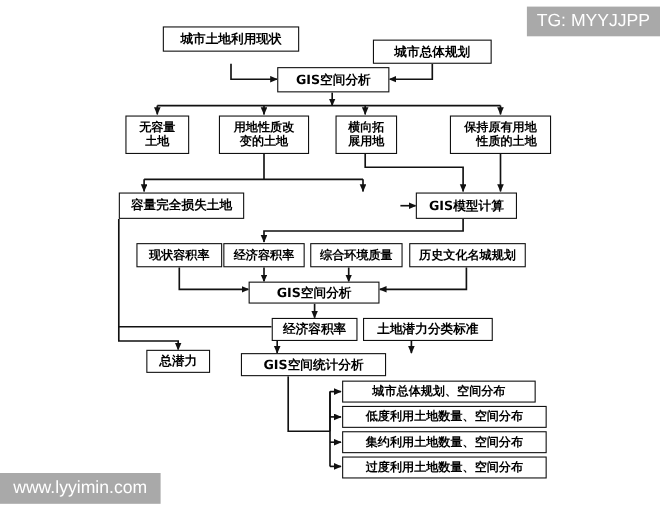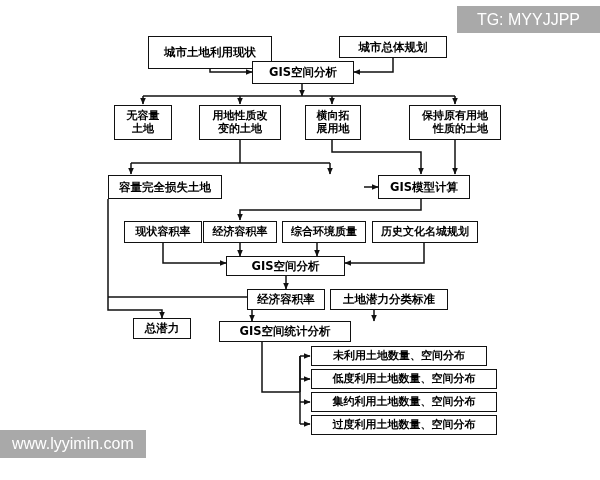--- a/index.html
+++ b/index.html
@@ -33,21 +33,21 @@
   .n-lg{font-size:11.5px;}
 
   .wm{
     position:absolute;
     background:#a9a9a9;
     color:#ffffff;
     font-family:"Liberation Sans",sans-serif;
     display:flex;align-items:center;
     z-index:9;
   }
-  #wm-top{right:0;top:6px;height:27px;padding:0 20px;font-size:16px;}
+  #wm-top{right:0;top:6px;height:27px;padding:0 9px;font-size:16px;}
   #wm-bottom{left:0;bottom:22px;height:28px;padding:0 12px;font-size:16px;text-align:right;}
 </style>
 </head>
 <body>
 
 <div id="stage">
 
   <svg id="wires" viewBox="0 0 600 480" xmlns="http://www.w3.org/2000/svg">
     <defs>
       <marker id="ah" markerWidth="8" markerHeight="8" refX="6.4" refY="3" orient="auto" markerUnits="userSpaceOnUse">
@@ -102,21 +102,21 @@
       <path d="M262,342 L262,392 L300,392"></path>
       <path d="M300,392 L300,356"></path>
       <path d="M300,356 L300,424"></path>
       <path d="M300,356 L310,356" marker-end="url(#ah)"></path>
       <path d="M300,379 L310,379" marker-end="url(#ah)"></path>
       <path d="M300,402 L310,402" marker-end="url(#ah)"></path>
       <path d="M300,424 L310,424" marker-end="url(#ah)"></path>
     </g>
   </svg>
 
-  <div class="node n-lg" style="left:148px;top:36px;width:124px;height:33px;">城市土地利用现状</div>
+  <div class="node n-lg" style="left:148px;top:24px;width:124px;height:23px;">城市土地利用现状</div>
 
   <div class="node n-lg" style="left:339px;top:36px;width:108px;height:22px;">城市总体规划</div>
 
   <div class="node n-lg" style="left:252px;top:61px;width:102px;height:23px;">GIS空间分析</div>
 
   <div class="node n-md" style="left:114px;top:105px;width:58px;height:35px;">无容量
 土地</div>
 
   <div class="node n-md" style="left:199px;top:105px;width:82px;height:35px;">用地性质改
 变的土地</div>
@@ -143,21 +143,21 @@
   <div class="node n-lg" style="left:226px;top:256px;width:119px;height:20px;">GIS空间分析</div>
 
   <div class="node n-lg" style="left:247px;top:289px;width:78px;height:21px;">经济容积率</div>
 
   <div class="node n-lg" style="left:330px;top:289px;width:118px;height:21px;">土地潜力分类标准</div>
 
   <div class="node n-lg" style="left:133px;top:318px;width:58px;height:21px;">总潜力</div>
 
   <div class="node n-lg" style="left:219px;top:321px;width:132px;height:21px;">GIS空间统计分析</div>
 
-  <div class="node n-md" style="left:311px;top:346px;width:176px;height:20px;">未利用土地数量、空间分布</div>
+  <div class="node n-md" style="left:311px;top:346px;width:176px;height:20px;">城市总体规划、空间分布</div>
 
   <div class="node n-md" style="left:311px;top:369px;width:186px;height:20px;">低度利用土地数量、空间分布</div>
 
   <div class="node n-md" style="left:311px;top:392px;width:186px;height:20px;">集约利用土地数量、空间分布</div>
 
   <div class="node n-md" style="left:311px;top:415px;width:186px;height:20px;">过度利用土地数量、空间分布</div>
 
   <div class="wm" id="wm-top">TG: MYYJJPP</div>
 
   <div class="wm" id="wm-bottom">www.lyyimin.com</div>

